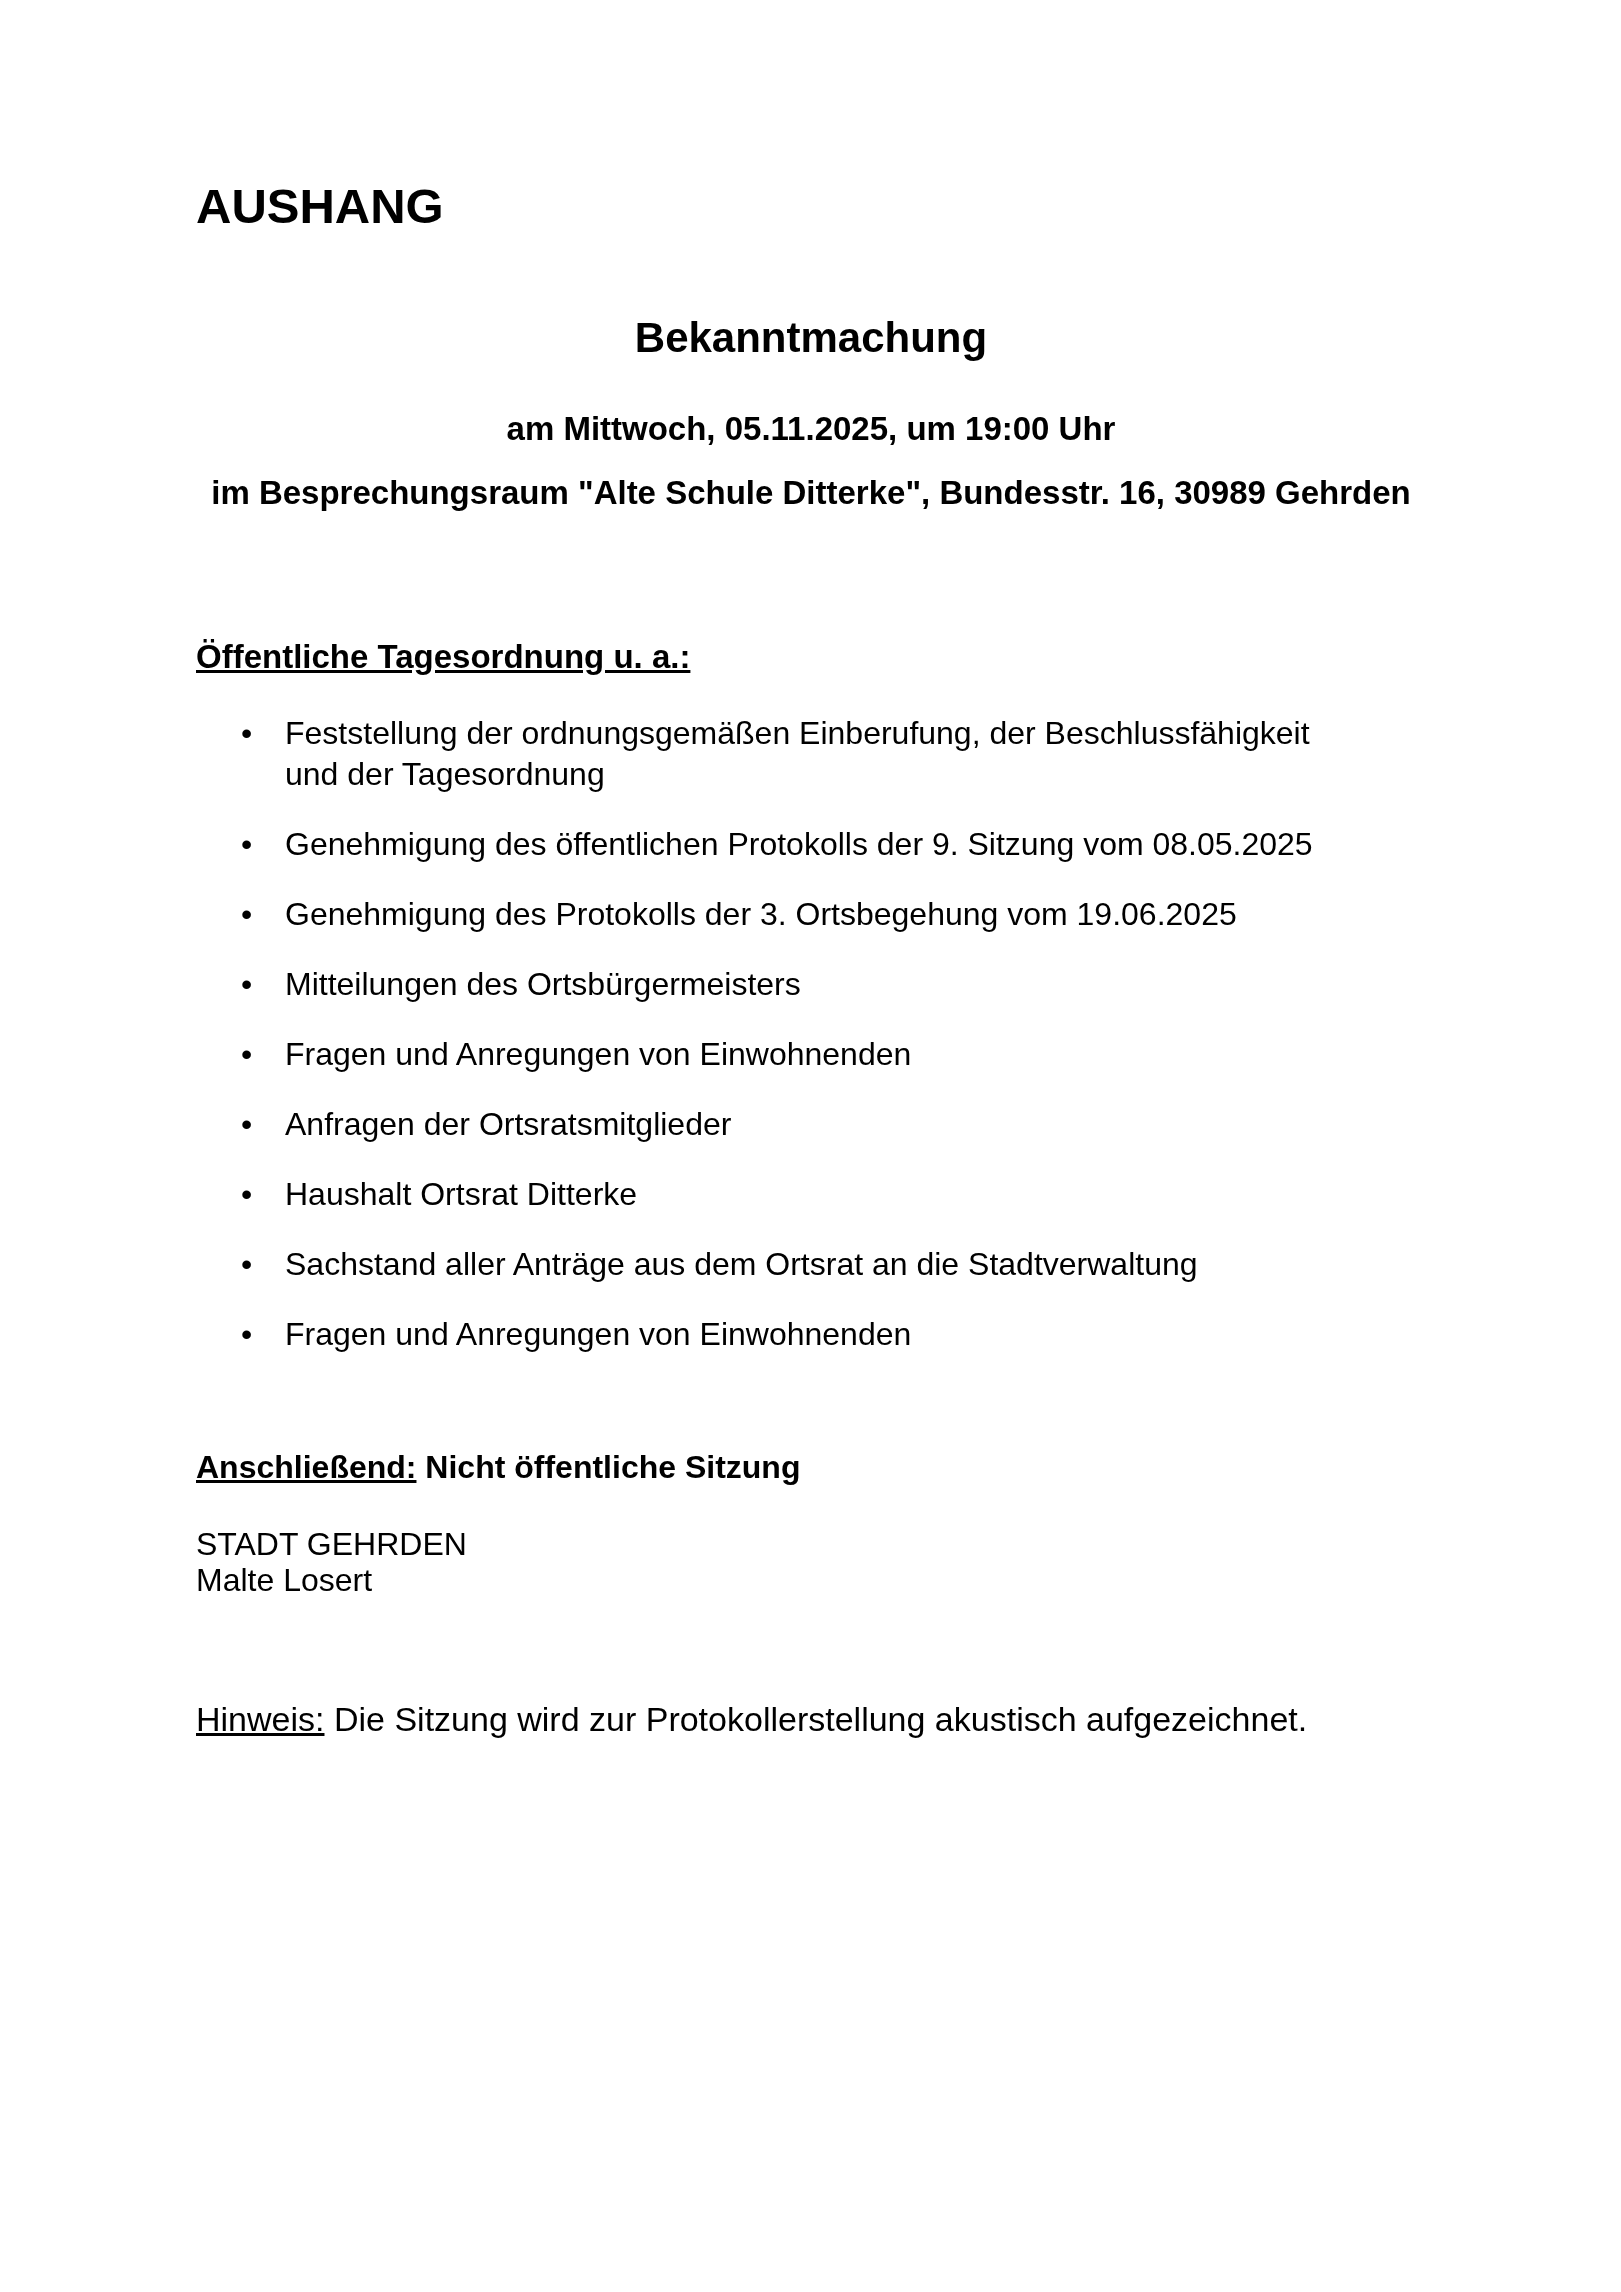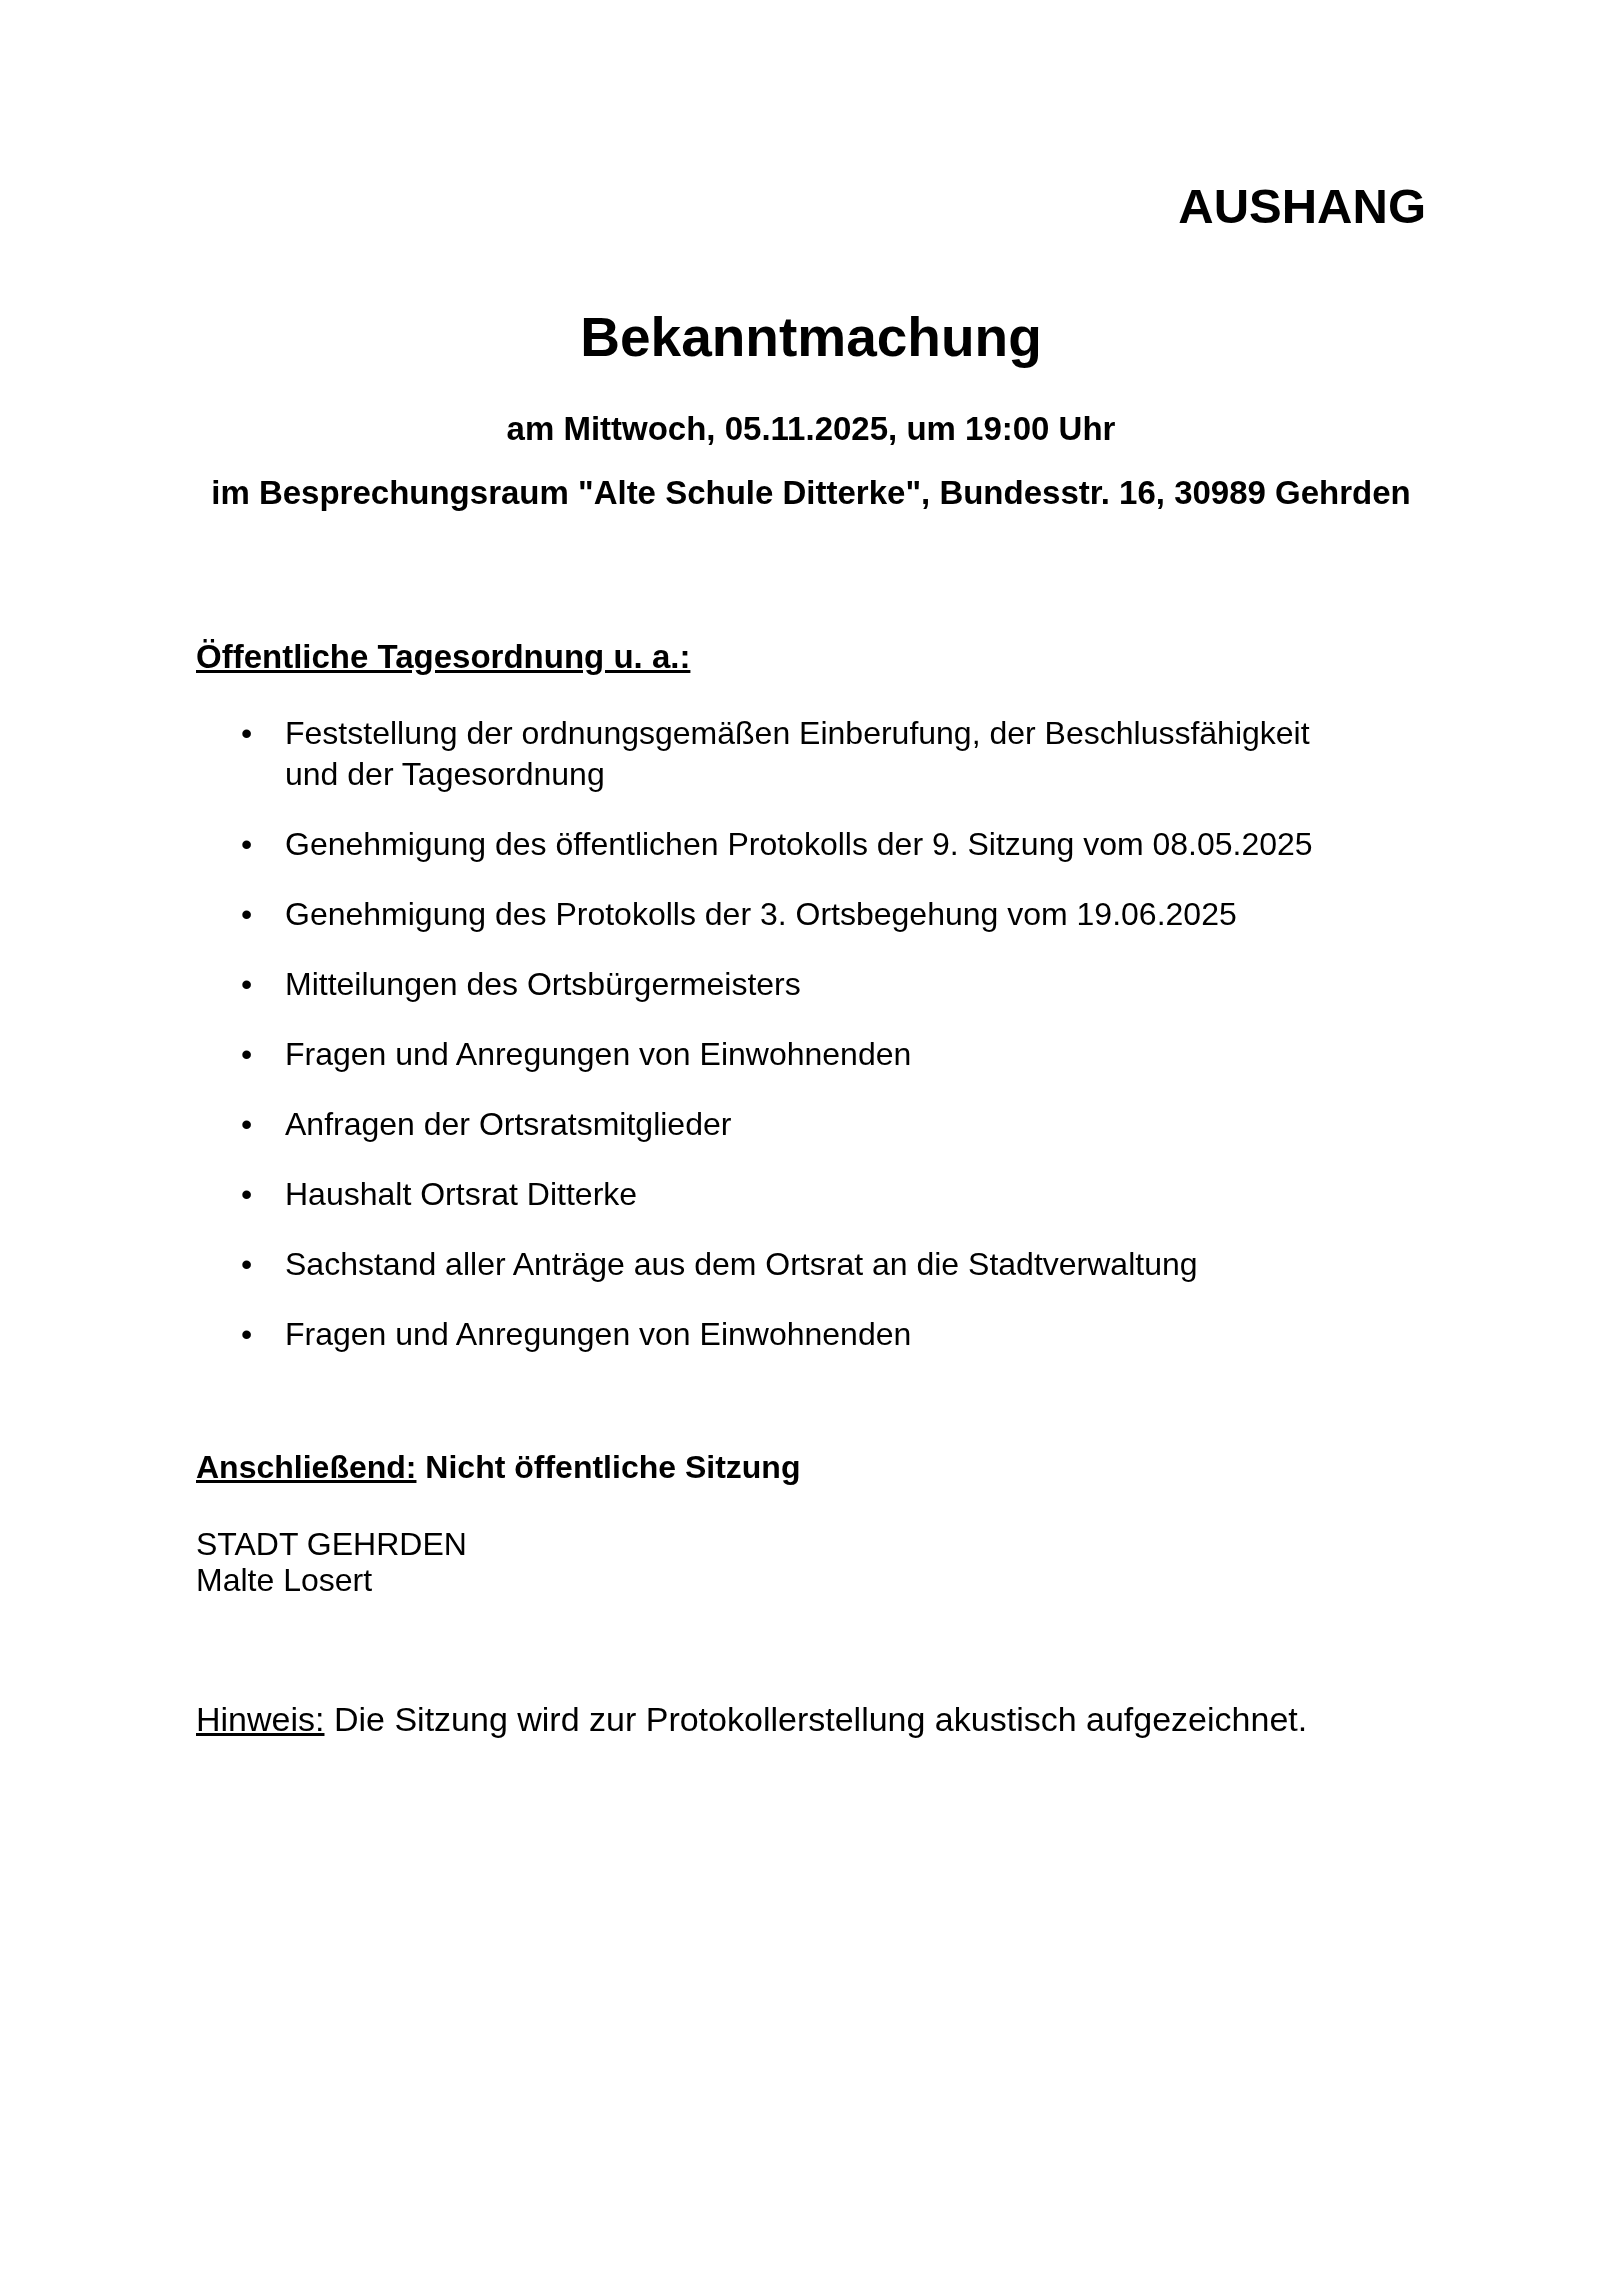--- a/index.html
+++ b/index.html
@@ -23,25 +23,24 @@
     background: #ffffff;
   }
   h1, h2, p, ul {
     margin: 0;
     padding: 0;
   }
   .aushang {
     font-size: 49px;
     font-weight: 700;
     line-height: 57px;
-    text-align: right;
   }
   .title {
     margin-top: 76px;
-    font-size: 55px;
+    font-size: 42px;
     font-weight: 700;
     line-height: 53px;
     text-align: center;
   }
   .session {
     margin-top: 45px;
     font-size: 33px;
     font-weight: 700;
     line-height: 39px;
     text-align: center;

